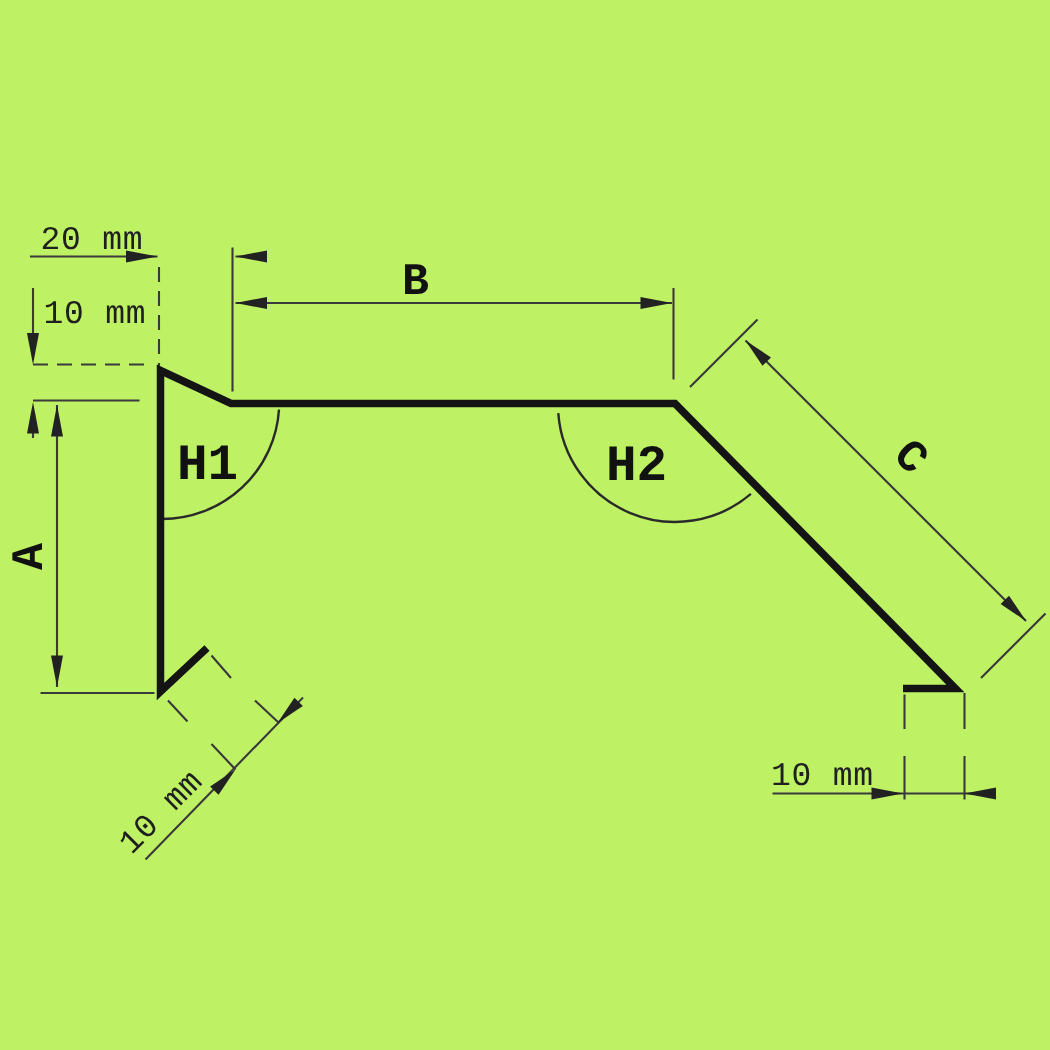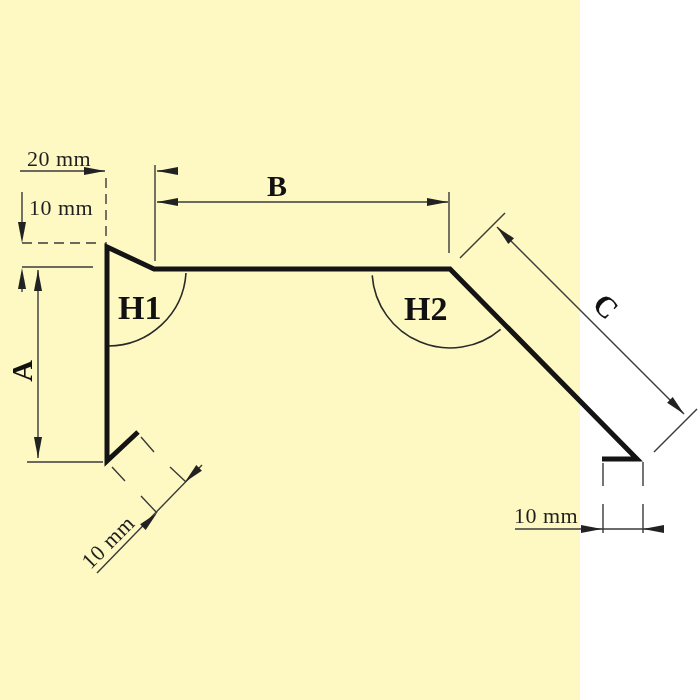--- a/index.html
+++ b/index.html
@@ -2,24 +2,24 @@
 <html><head>
 <meta charset="utf-8">
 <style>
   html, body {
     margin: 0;
     padding: 0;
     background: #ffffff;
   }
   .stage {
     position: relative;
-    width: 580px;
+    width: 700px;
     height: 700px;
-    background: #fef9c3;
-    font-family: Liberation Serif, serif;
+    background: #bef264;
+    font-family: Liberation Mono, monospace;
   }
   svg { display: block; }
   .profile {
     fill: none;
     stroke: #141414;
     stroke-width: 5;
     stroke-linejoin: miter;
     stroke-linecap: butt;
   }
   .dim {

